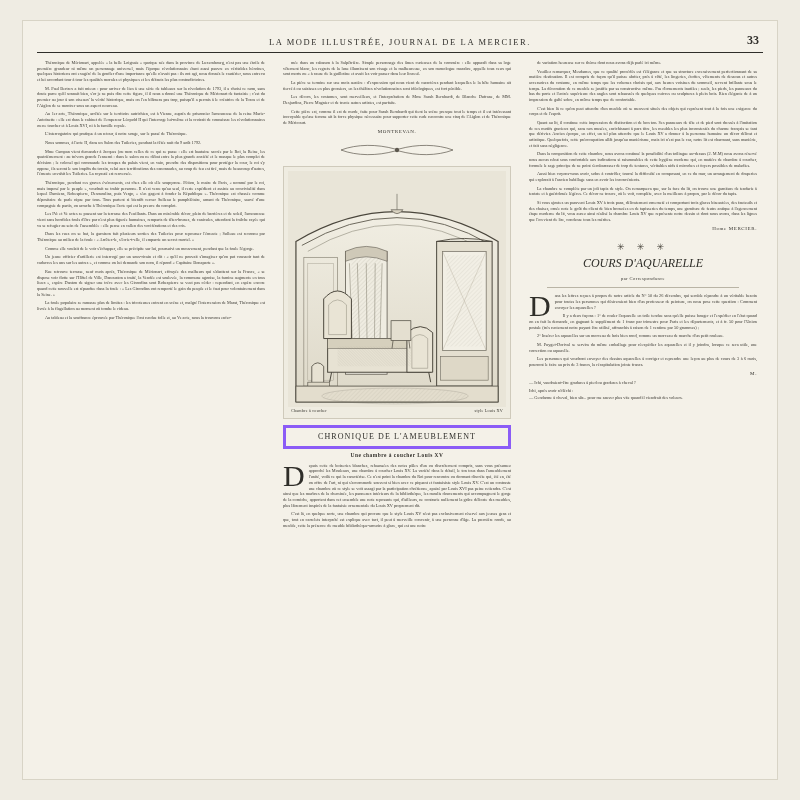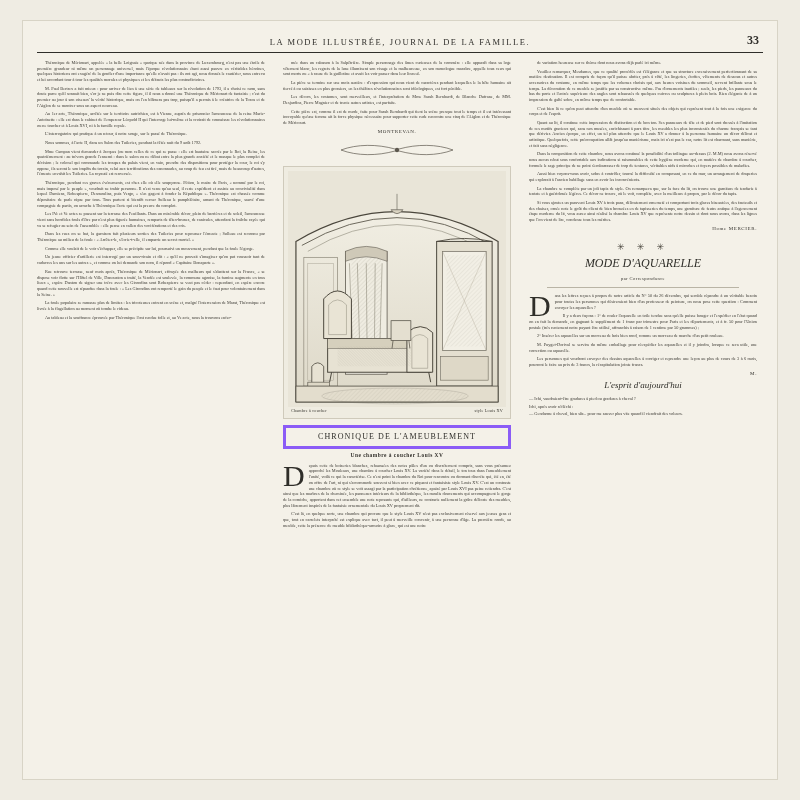--- a/index.html
+++ b/index.html
@@ -127,21 +127,21 @@
   .hr-thin{border:0;border-top:1px solid #b9b4a5;margin:5px 18px;}
   .dash-list p{text-indent:0;margin:0 0 2px 0;}
 </style>
 </head>
 <body>
 
 <div class="page">
   <div class="sheet">
 
     <div class="masthead">
-      <span>LA MODE ILLUSTRÉE, JOURNAL DE LA FAMILLE.</span>
+      <span>LA MODE ILLUSTRÉE, JOURNAL DE LA MERCIER.</span>
       <span class="pagenum">33</span>
     </div>
 
     <div class="cols">
 
       <div class="col c1">
         <p>Théronique de Mérionart, appelée « la belle Loignaie » quoique née dans la province de Luxembourg, n'est pas une étoile de première grandeur ni même un personnage universel, mais l'époque révolutionnaire étant aussi pauvre en véritables héroïnes, quelques historiens ont exagéré de la gonfler d'une importance qu'elle n'avait pas : ils ont agi, nous donnés le cautérier, nous entrevu et lui accordant tour à tour les qualités morales et physiques et les défauts les plus contradictoires.</p>
         <p>M. Paul Bertrex a fait mieux : pour arriver de lien à une série de tableaux sur la révolution de 1793, il a choisi ce nom, sans doute parce qu'il sonnait bien, s'or je ne puis dire cette figure, il il nous a donné une Théronique de Mérionart de fantaisie ; c'est du premier au jour à son oiseaux' la vérité historique, mais on l'en blâmera pas trop, puisqu'il a permis à le créatrice de la Tosca et de l'Aiglon de se montrer sous un aspect nouveau.</p>
         <p>Au 1er acte, Théronique, arrêtée sur le territoire autrichien, est à Vienne, auprès de prisonnier l'amoureuse de la reine Marie-Antoinette : elle est dans le cabinet de l'empereur Léopold II qui l'interroge lui-même et la croirait de connaissre les révolutionnaires ou ne toucher et à Louis XVI, ni à la famille royale.</p>
         <p>L'interrogatoire qui pratique à un retour, à notre songe, sur le passé de Théronique.</p>
@@ -259,32 +259,31 @@
         <p>C'est bien là ce qu'on peut attendre d'un meuble où se meuvent situés des objets qui représent tout à la fois une exigence du corps et de l'esprit.</p>
         <p>Quant au lit, il continue cette impression de distinction et de bon ton. Ses panneaux de tête et de pied sont dressés à l'imitation de ces motifs gracieux qui, sans nos musées, enrichissant à pars titre, les meubles les plus inconstestés du charme français se tant que dérivier. Ancien époque, en effet, un tel plus attendre que le Louis XV a donner à la personne humaine un décor délicat et artistique. Quelquefois, cette préoccupation allât jusqu'au manièrisme, mais ici n'est pas le cas, notre lit est charmant, sans maniérie, et fait sans négligence.</p>
         <p>Dans la composition de cette chambre, nous avons continué la possibilité d'un toilingue au-dessus (2. M.M) nous avons réservé nous aucun rebut sous confortable aux indications si raisonnables de cette hygiène moderne qui, en matière de chambre à coucher, formule le sage principe de ne point s'embarrasser de trop de tentures, véritables nids à microbes et foyers possibles de maladies.</p>
         <p>Aussi bien voyons-nous avoir, sobre à contrôler, tourné la difficulté en composant, en ce du mur, un arrangement de draperies qui explorait à l'ancien habillage sans en avoir les inconvénients.</p>
         <p>La chambre se complète par un joli tapis de style. On remarquera que, sur la face du lit, on trouve une garniture de tendarie à tentate et à guéridonée légères. Ce décor ne trouve, où le voit, complète, avec la meilleure à propos, par le décor du tapis.</p>
         <p>Si vous ajoutez un paravent Louis XV à trois pans, délicatement ornemeté et comportant trois glaces biseautées, des fauteuils et des chaises, ornée note le goût du client de bien bronzées en de tapisseries du temps, une garniture de feutre antique à l'agencement étape moderne du lit, vous aurez ainsi réalisé la chambre Louis XV que représente notre dessin et dont nous avons, dans les lignes que l'on vient de lire, condense tous les mérites.</p>
         <p class="sig right">Home MERCIER.</p>
 
         <div class="stars">✳ ✳ ✳</div>
 
-        <div class="script-head">MODE D'AQUARELLE</div>
+        <div class="script-head">COURS D'AQUARELLE</div>
         <div class="center-small">par Correspondance</div>
         <hr class="hr-thin">
 
         <p class="noind"><span class="dropcap">D</span><span>ans les lettres reçues à propos de notre article du N° 50 du 26 décembre, qui semble répandre à un véritable besoin pour toutes les personnes qui désireraient bien d'un professeur de peinture, on nous pose cette question : Comment envoyer les aquarelles ?</span></p>
         <p>Il y a deux façons : 1° de rouler l'aquarelle en toile tendue sans qu'elle puisse bouger et l'expédier en l'état quand on en fait la demande, en gagnant le supplément de 1 franc par trimestre pour Paris et les départements, et à fr. 50 pour l'Union postale (très rentement notre payant être utilisé, affranchis à raison de 1 centime par 50 grammes) ;</p>
         <p>2° Insérer les aquarelles sur un morceau de bois bien rond, comme un morceau de marche d'un petit rouleau.</p>
         <p>M. Puyget-Dorival se servira du même emballage pour réexpédier les aquarelles et il y joindra, lorsque ce sera utile, une correction ou aquarelle.</p>
         <p>Les personnes qui voudront envoyer des dessins aquarelles à corriger et reprendre une leçon au plus de cours de 3 à 6 mois, pourront le faire au prix de 3 francs, la récapitulation jointe francs.</p>
         <p class="sig right">M.</p>
 
-        <div class="script-head small">L'esprit d'aujourd'hui</div>
         <div class="dash-list">
           <p>— Ichi, vaudraient-être gradures à pied ou gradures à cheval ?</p>
           <p>Ichi, après avoir réfléchi :</p>
           <p>— Gendarme à cheval, bien sûr... pour me sauver plus vite quand il viendrait des voleurs.</p>
         </div>
       </div>
 
     </div>
   </div>
 </div>

